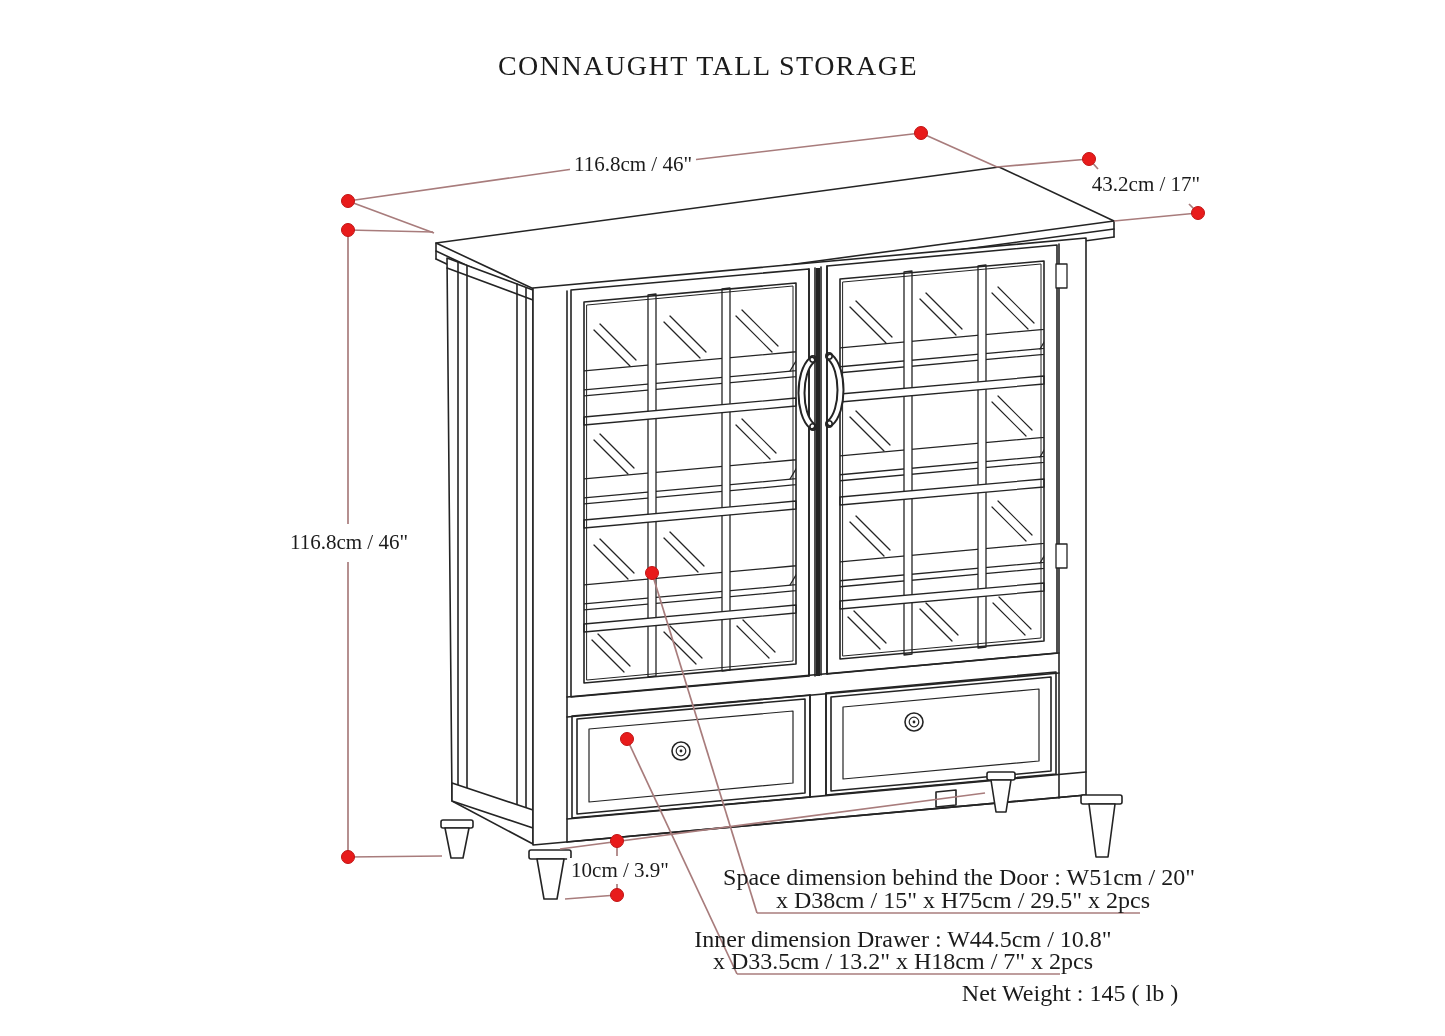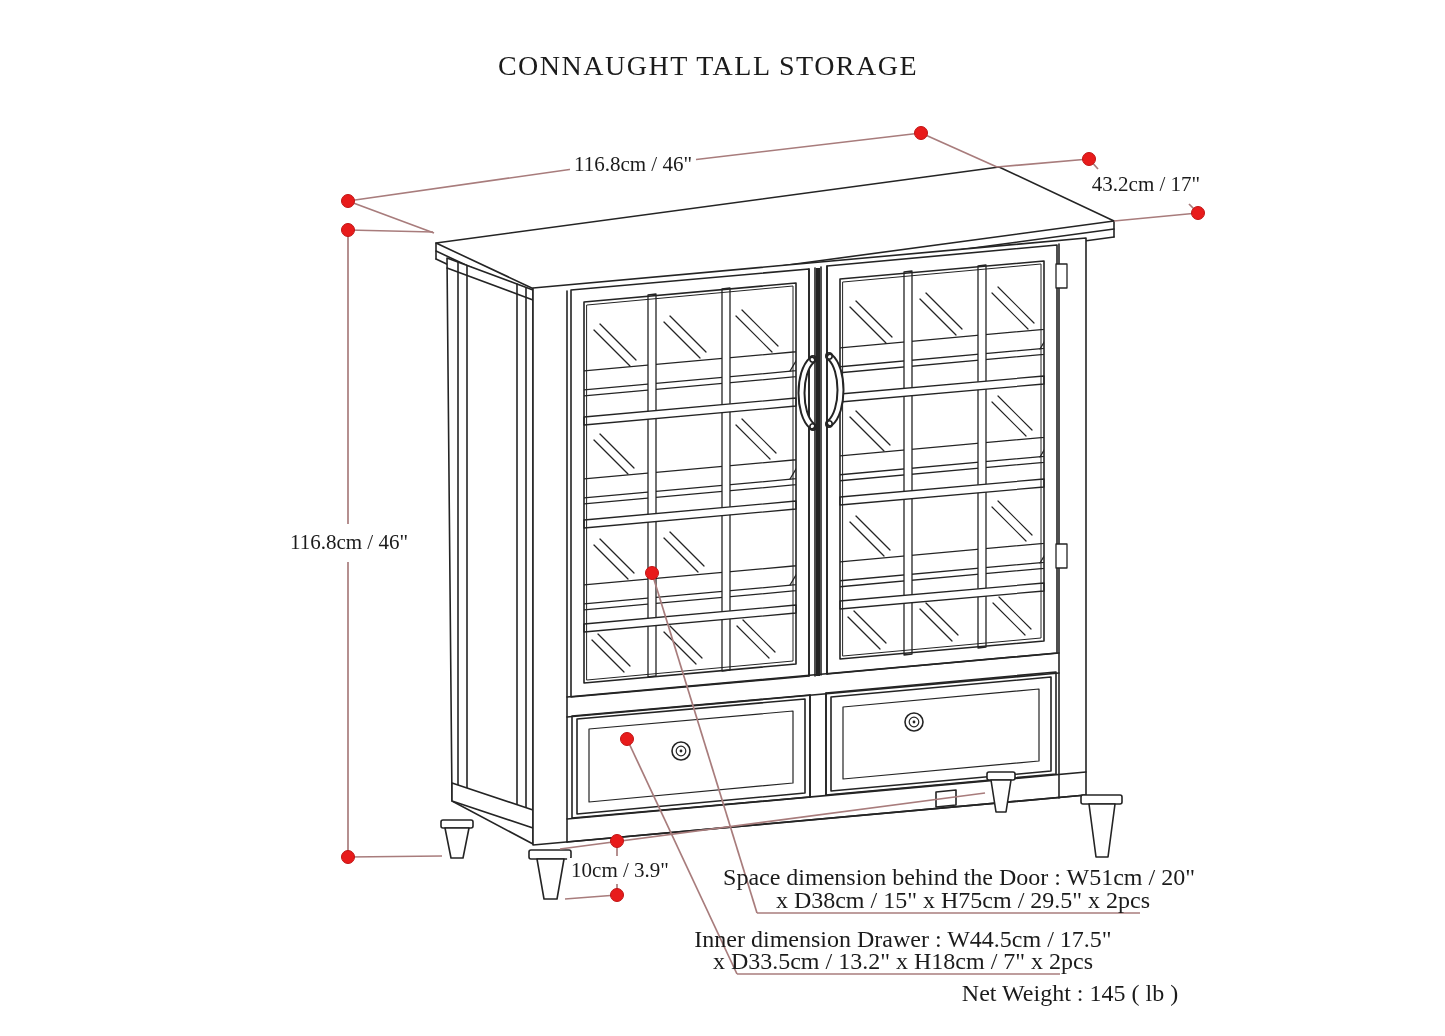--- a/index.html
+++ b/index.html
@@ -284,17 +284,17 @@
   <div class="lbl title" style="left:708px;top:50px;">CONNAUGHT TALL STORAGE</div>
 
   <div class="lbl dim" style="left:633px;top:152px;">116.8cm / 46"</div>
   <div class="lbl dim" style="left:1146px;top:172px;">43.2cm / 17"</div>
   <div class="lbl dim" style="left:349px;top:530px;">116.8cm / 46"</div>
   <div class="lbl dim" style="left:620px;top:858px;">10cm / 3.9"</div>
 
   <div class="lbl note" style="left:959px;top:864px;">Space dimension behind the Door : W51cm / 20"</div>
   <div class="lbl note" style="left:963px;top:887px;">x D38cm / 15" x H75cm / 29.5" x 2pcs</div>
 
-  <div class="lbl note" style="left:903px;top:926px;">Inner dimension Drawer : W44.5cm / 17.5"</div>
+  <div class="lbl note" style="left:903px;top:926px;">Inner dimension Drawer : W44.5cm / 10.8"</div>
   <div class="lbl note" style="left:903px;top:948px;">x D33.5cm / 13.2" x H18cm / 7" x 2pcs</div>
 
   <div class="lbl note" style="left:1070px;top:980px;">Net Weight : 145 ( lb )</div>
 </div>
 
 </body></html>

